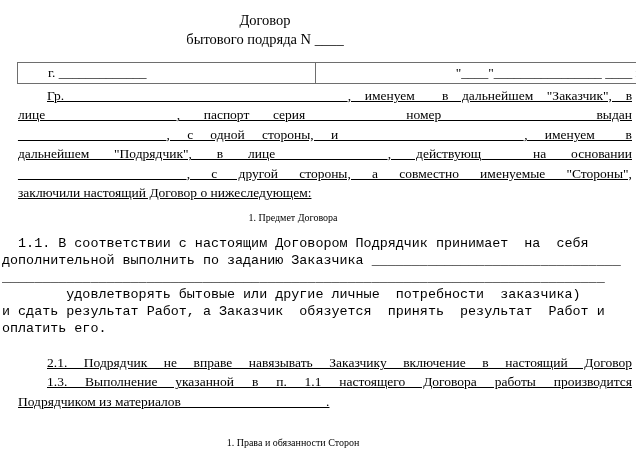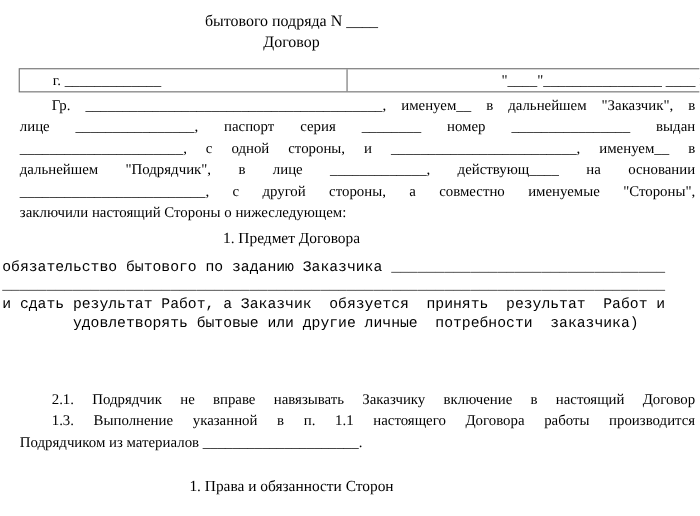--- a/index.html
+++ b/index.html
@@ -4,38 +4,38 @@
 <style>
   html,body{margin:0;padding:0;background:#ffffff;}
   .page{
     position:relative;width:636px;height:469px;background:#ffffff;
     color:#000;overflow:hidden;
     font-family:"Liberation Serif", serif;
   }
   
   .centerband{position:absolute;left:0;width:530px;text-align:center;}
   .title-block{top:11px;font-size:14.5px;line-height:19px;}
-  .sec-heading{font-size:14px;line-height:17px;}
+  .sec-heading{font-size:10px;line-height:17px;margin-left:28px;}
   #sec1{top:209px;}
   #sec2{top:434px;}
 
   
   .hdr-table{
     position:absolute;top:62px;left:17px;width:630px;height:22px;
     border:1px solid #6e6e6e;display:flex;box-sizing:border-box;
     font-size:13.5px;
   }
   .hdr-cell{box-sizing:border-box;display:flex;align-items:center;}
   .hdr-city{width:298px;border-right:1px solid #6e6e6e;padding-left:30px;}
   .hdr-date{flex:1;justify-content:flex-end;padding-right:3px;}
 
   
   .serif-block{
     position:absolute;left:18px;width:614px;
-    font-size:13.5px;line-height:19.4px;
+    font-size:13.5px;line-height:19.4px;text-decoration:underline;
   }
   #intro{top:86px;}
   #clauses-tail{top:353px;}
   .jline{text-align:justify;text-align-last:justify;white-space:normal;}
   .lline{text-align:left;}
   .indent{padding-left:29px;}
 
   
   .mono-block{
     position:absolute;top:235px;left:2px;width:618px;
@@ -43,45 +43,47 @@
     font-size:13.4px;line-height:17px;
   }
   .mono-line{white-space:pre;}
 </style>
 </head>
 <body>
 
 <div class="page">
 
   <div class="centerband title-block">
+    <div>Договор</div>
     <div>бытового подряда N ____</div>
-    <div>Договор</div>
   </div>
 
   <div class="hdr-table">
     <div class="hdr-cell hdr-city">г. _____________</div>
     <div class="hdr-cell hdr-date">"____"________________ ____ г.</div>
   </div>
 
   <div class="serif-block" id="intro">
     <div class="jline indent">Гр. ________________________________________, именуем__ в дальнейшем "Заказчик", в</div>
     <div class="jline">лице ________________, паспорт серия ________ номер ________________ выдан</div>
     <div class="jline">______________________, с одной стороны, и _________________________, именуем__ в</div>
     <div class="jline">дальнейшем "Подрядчик", в лице _____________, действующ____ на основании</div>
     <div class="jline">_________________________, с другой стороны, а совместно именуемые "Стороны",</div>
-    <div class="lline">заключили настоящий Стороны о нижеследующем:</div>
+    <div class="lline">заключили настоящий Договор о нижеследующем:</div>
   </div>
 
   <div class="centerband sec-heading" id="sec1">1. Предмет Договора</div>
 
   <div class="mono-block">
-    <div class="mono-line">обязательство бытового по заданию Заказчика _______________________________</div>
+    <div class="mono-line">  1.1. В соответствии с настоящим Договором Подрядчик принимает  на  себя</div>
+    <div class="mono-line">дополнительной выполнить по заданию Заказчика _______________________________</div>
     <div class="mono-line">___________________________________________________________________________</div>
+    <div class="mono-line">        удовлетворять бытовые или другие личные  потребности  заказчика)</div>
     <div class="mono-line">и сдать результат Работ, а Заказчик  обязуется  принять  результат  Работ и</div>
-    <div class="mono-line">        удовлетворять бытовые или другие личные  потребности  заказчика)</div>
+    <div class="mono-line">оплатить его.</div>
   </div>
 
   <div class="serif-block" id="clauses-tail">
     <div class="jline indent">2.1. Подрядчик не вправе навязывать Заказчику включение в настоящий Договор</div>
     <div class="jline indent">1.3. Выполнение указанной в п. 1.1 настоящего Договора работы производится</div>
     <div class="lline">Подрядчиком из материалов _____________________.</div>
   </div>
 
   <div class="centerband sec-heading" id="sec2">1. Права и обязанности Сторон</div>
 

